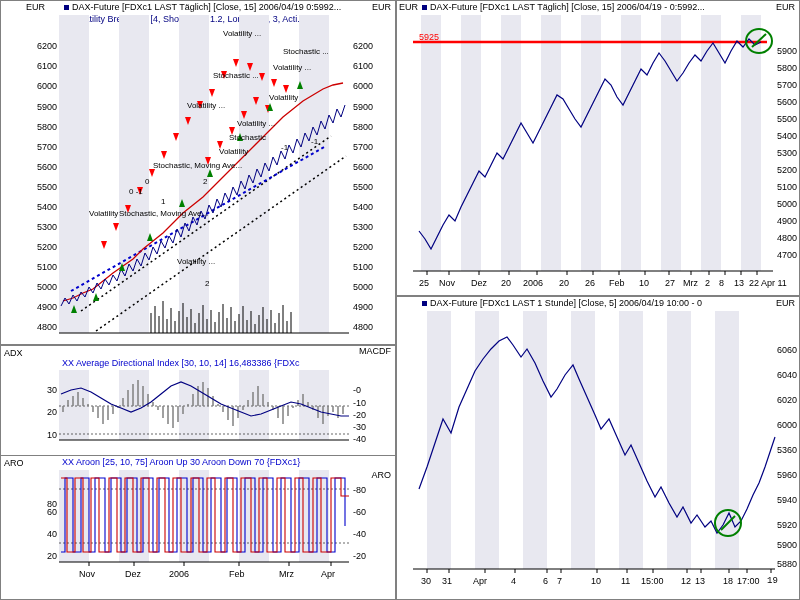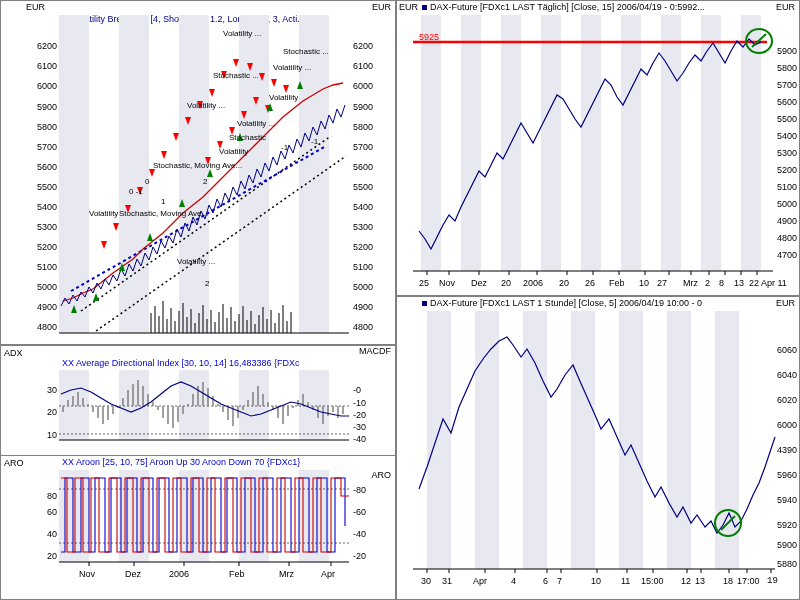--- a/index.html
+++ b/index.html
@@ -18,20 +18,23 @@
   .sideLbl{position:absolute;font-size:9px;color:#000;font-weight:normal;}
 </style>
 </head>
 <body>
 
 <div class="app">
 
   <div class="leftcol">
 
     <div class="panel" style="left:0;top:0;width:396px;height:345px;">
+      <div class="ptitle" style="top:0;left:60px;">
+        <span class="sq"></span><span>DAX-Future [FDXc1 LAST Täglich] [Close, 15] 2006/04/19 0:5992...</span>
+      </div>
       <div class="ptitle" style="top:12px;left:60px;">
         <span class="sq" style="background:#000080;"></span><span style="color:#000080;">Volatility Break Out [4, ShortEntry, 1.2, LongEntry, 3, Acti...</span>
       </div>
       <div class="eur" style="left:25px;">EUR</div>
       <div class="eur" style="right:4px;">EUR</div>
 
       <svg width="396" height="345">
 
         <rect x="58" y="14" width="30" height="318" fill="#e8e8f0"></rect>
         <rect x="118" y="14" width="30" height="318" fill="#e8e8f0"></rect>
@@ -297,21 +300,21 @@
         <g stroke="#000" stroke-width="1">
           <line x1="88" y1="106" x2="88" y2="110"></line>
             <line x1="133" y1="106" x2="133" y2="110"></line>
           <line x1="183" y1="106" x2="183" y2="110"></line>
             <line x1="238" y1="106" x2="238" y2="110"></line>
           <line x1="288" y1="106" x2="288" y2="110"></line>
             <line x1="330" y1="106" x2="330" y2="110"></line>
         </g>
       </svg>
 
-      <div class="axlabel" style="left:18px;top:35px;width:38px;">80</div>
+      <div class="axlabel" style="left:18px;top:43px;width:38px;">80</div>
       <div class="axlabel" style="left:18px;top:51px;width:38px;">60</div>
       <div class="axlabel" style="left:18px;top:73px;width:38px;">40</div>
       <div class="axlabel" style="left:18px;top:95px;width:38px;">20</div>
 
       <div class="axlabelL" style="left:352px;top:29px;">-80</div>
       <div class="axlabelL" style="left:352px;top:51px;">-60</div>
       <div class="axlabelL" style="left:352px;top:73px;">-40</div>
       <div class="axlabelL" style="left:352px;top:95px;">-20</div>
 
       <div class="axlabelL" style="left:78px;top:113px;">Nov</div>
@@ -388,21 +391,21 @@
 
       <div class="axlabelL" style="left:22px;top:277px;">25</div>
       <div class="axlabelL" style="left:42px;top:277px;">Nov</div>
       <div class="axlabelL" style="left:74px;top:277px;">Dez</div>
       <div class="axlabelL" style="left:104px;top:277px;">20</div>
       <div class="axlabelL" style="left:126px;top:277px;">2006</div>
       <div class="axlabelL" style="left:162px;top:277px;">20</div>
       <div class="axlabelL" style="left:188px;top:277px;">26</div>
       <div class="axlabelL" style="left:212px;top:277px;">Feb</div>
       <div class="axlabelL" style="left:242px;top:277px;">10</div>
-      <div class="axlabelL" style="left:260px;top:277px;">27</div>
+      <div class="axlabelL" style="left:268px;top:277px;">27</div>
       <div class="axlabelL" style="left:286px;top:277px;">Mrz</div>
       <div class="axlabelL" style="left:308px;top:277px;">2</div>
       <div class="axlabelL" style="left:322px;top:277px;">8</div>
       <div class="axlabelL" style="left:337px;top:277px;">13</div>
       <div class="axlabelL" style="left:352px;top:277px;">22</div>
       <div class="axlabelL" style="left:364px;top:277px;">Apr 11</div>
     </div>
 
     <div class="panel" style="left:0;top:296px;width:404px;height:304px;">
       <div class="ptitle" style="top:0;left:22px;">
@@ -439,21 +442,21 @@
             <line x1="332" y1="272" x2="332" y2="276"></line>
           <line x1="350" y1="272" x2="350" y2="276"></line>
             <line x1="374" y1="272" x2="374" y2="276"></line>
         </g>
       </svg>
 
       <div class="axlabelL" style="left:380px;top:48px;">6060</div>
       <div class="axlabelL" style="left:380px;top:73px;">6040</div>
       <div class="axlabelL" style="left:380px;top:98px;">6020</div>
       <div class="axlabelL" style="left:380px;top:123px;">6000</div>
-      <div class="axlabelL" style="left:380px;top:148px;">4390</div>
+      <div class="axlabelL" style="left:380px;top:148px;">5360</div>
       <div class="axlabelL" style="left:380px;top:173px;">5960</div>
       <div class="axlabelL" style="left:380px;top:198px;">5940</div>
       <div class="axlabelL" style="left:380px;top:223px;">5920</div>
       <div class="axlabelL" style="left:380px;top:243px;">5900</div>
       <div class="axlabelL" style="left:380px;top:262px;">5880</div>
 
       <div class="axlabelL" style="left:24px;top:279px;">30</div>
       <div class="axlabelL" style="left:45px;top:279px;">31</div>
       <div class="axlabelL" style="left:76px;top:279px;">Apr</div>
       <div class="axlabelL" style="left:114px;top:279px;">4</div>

